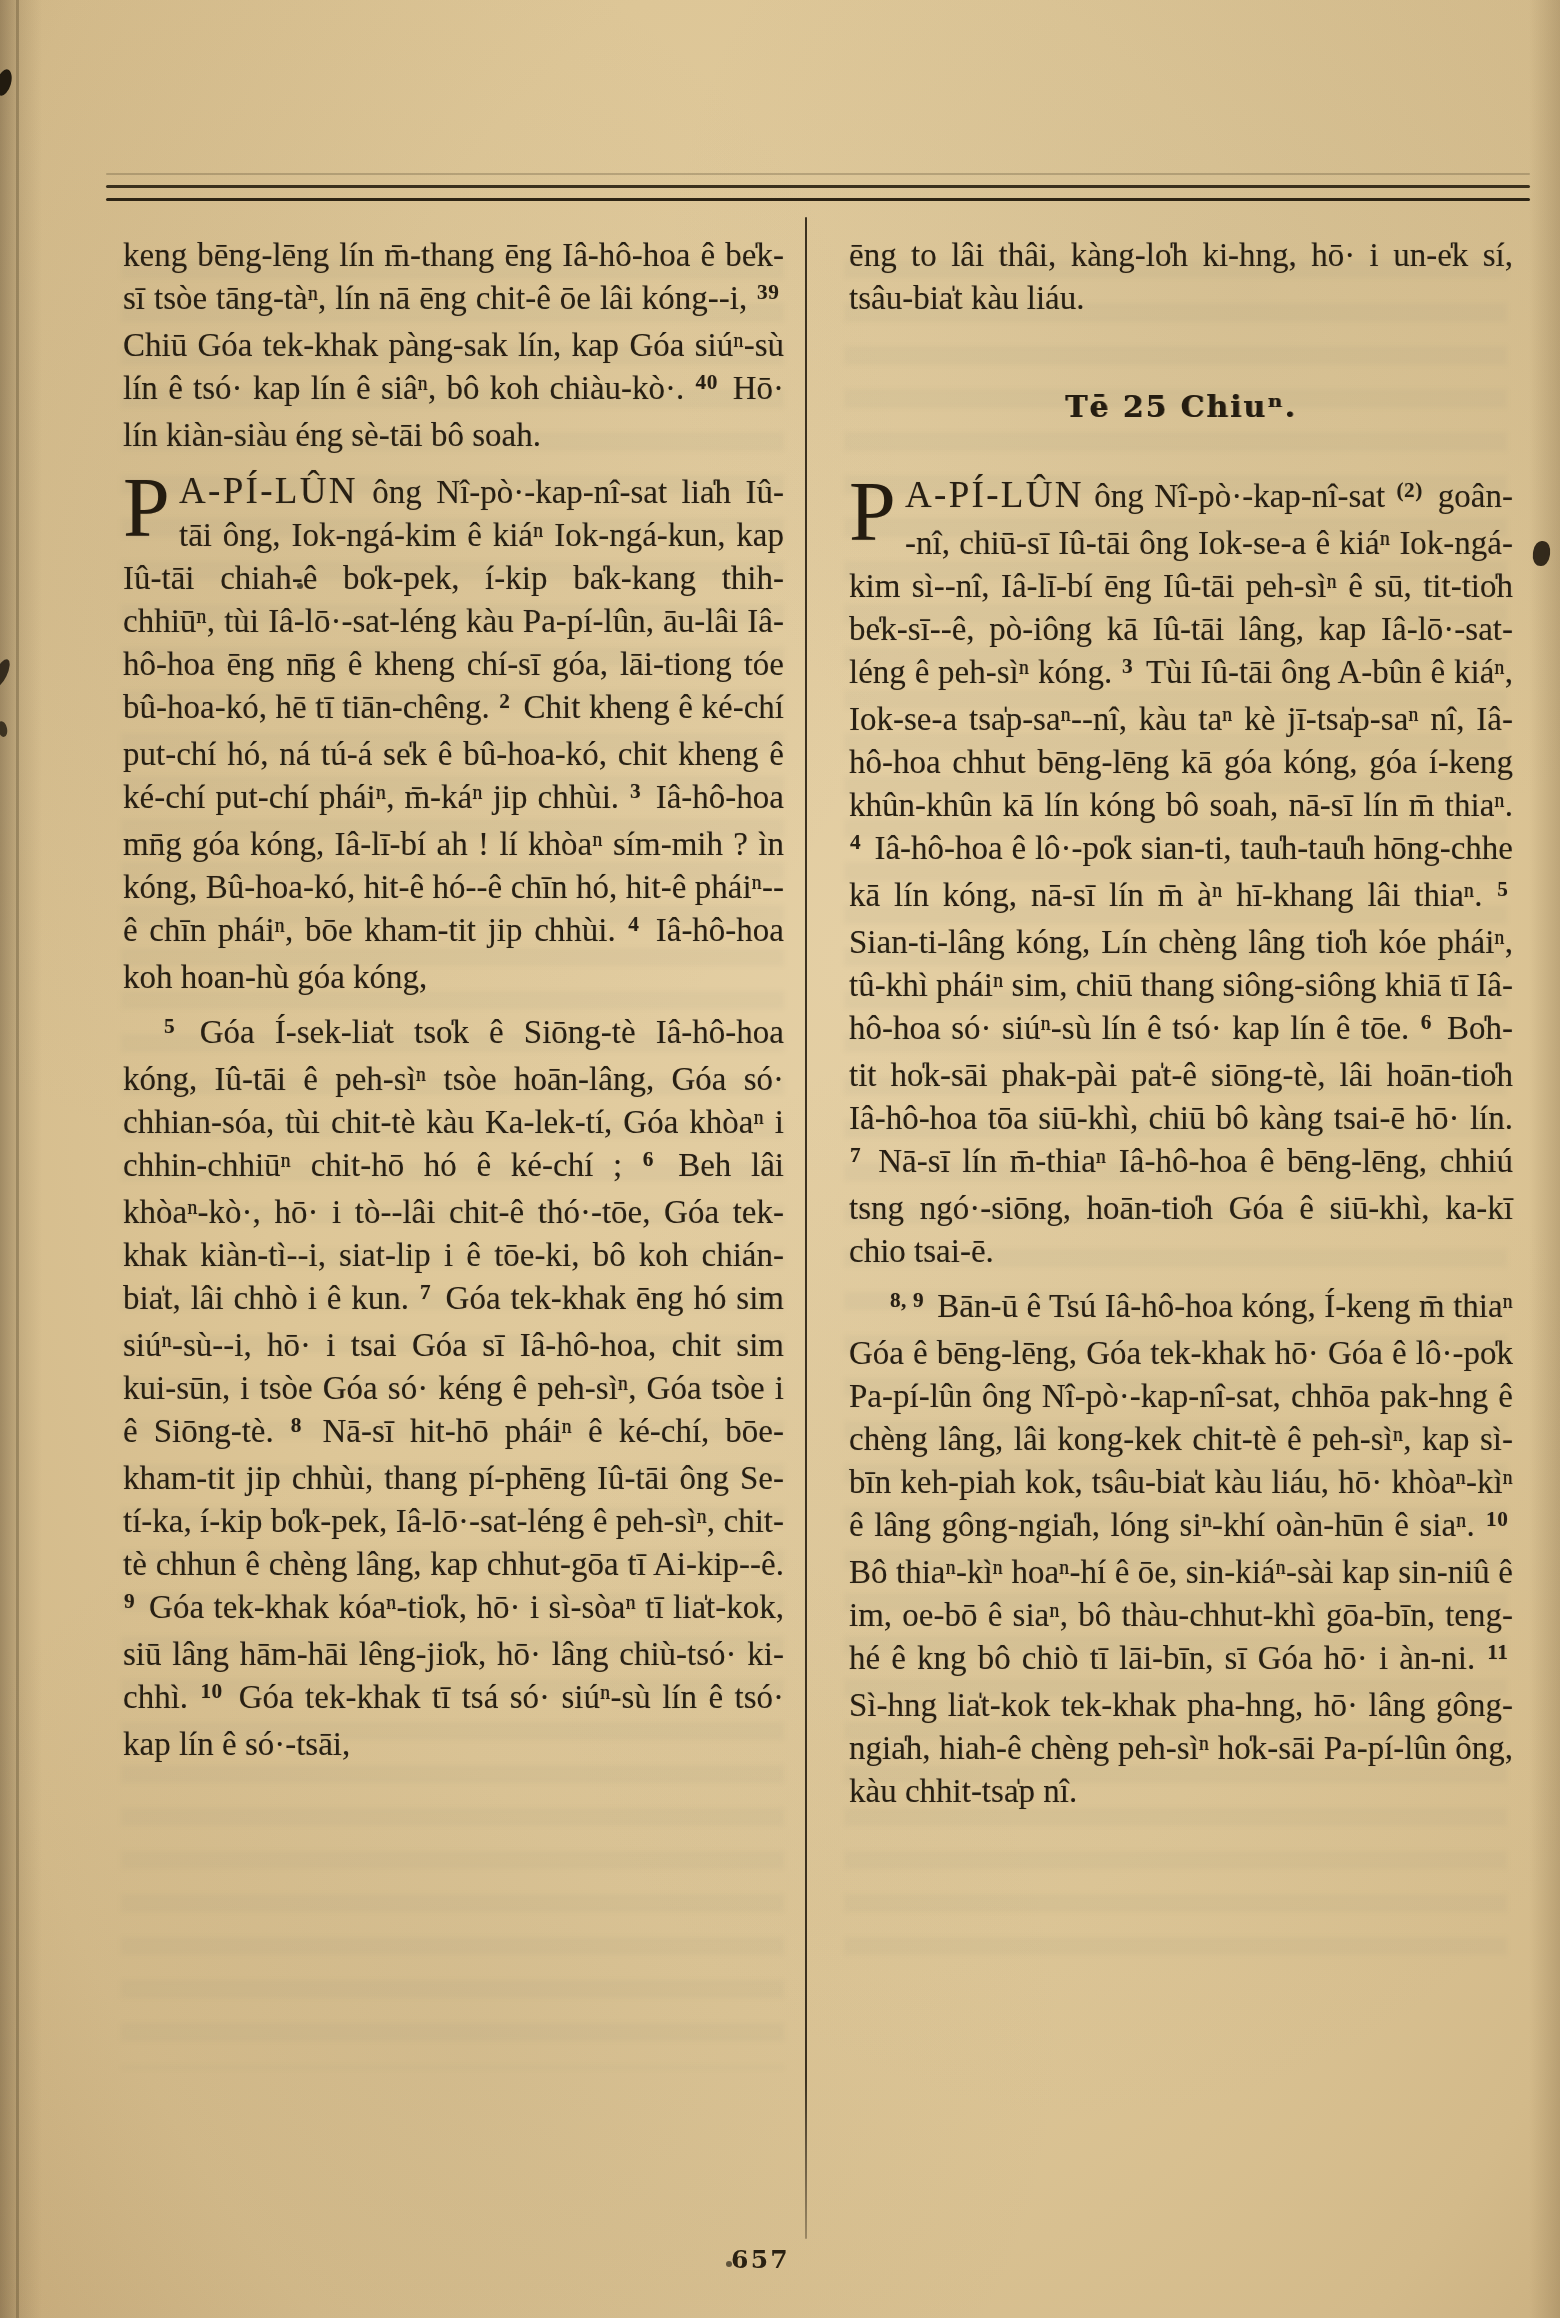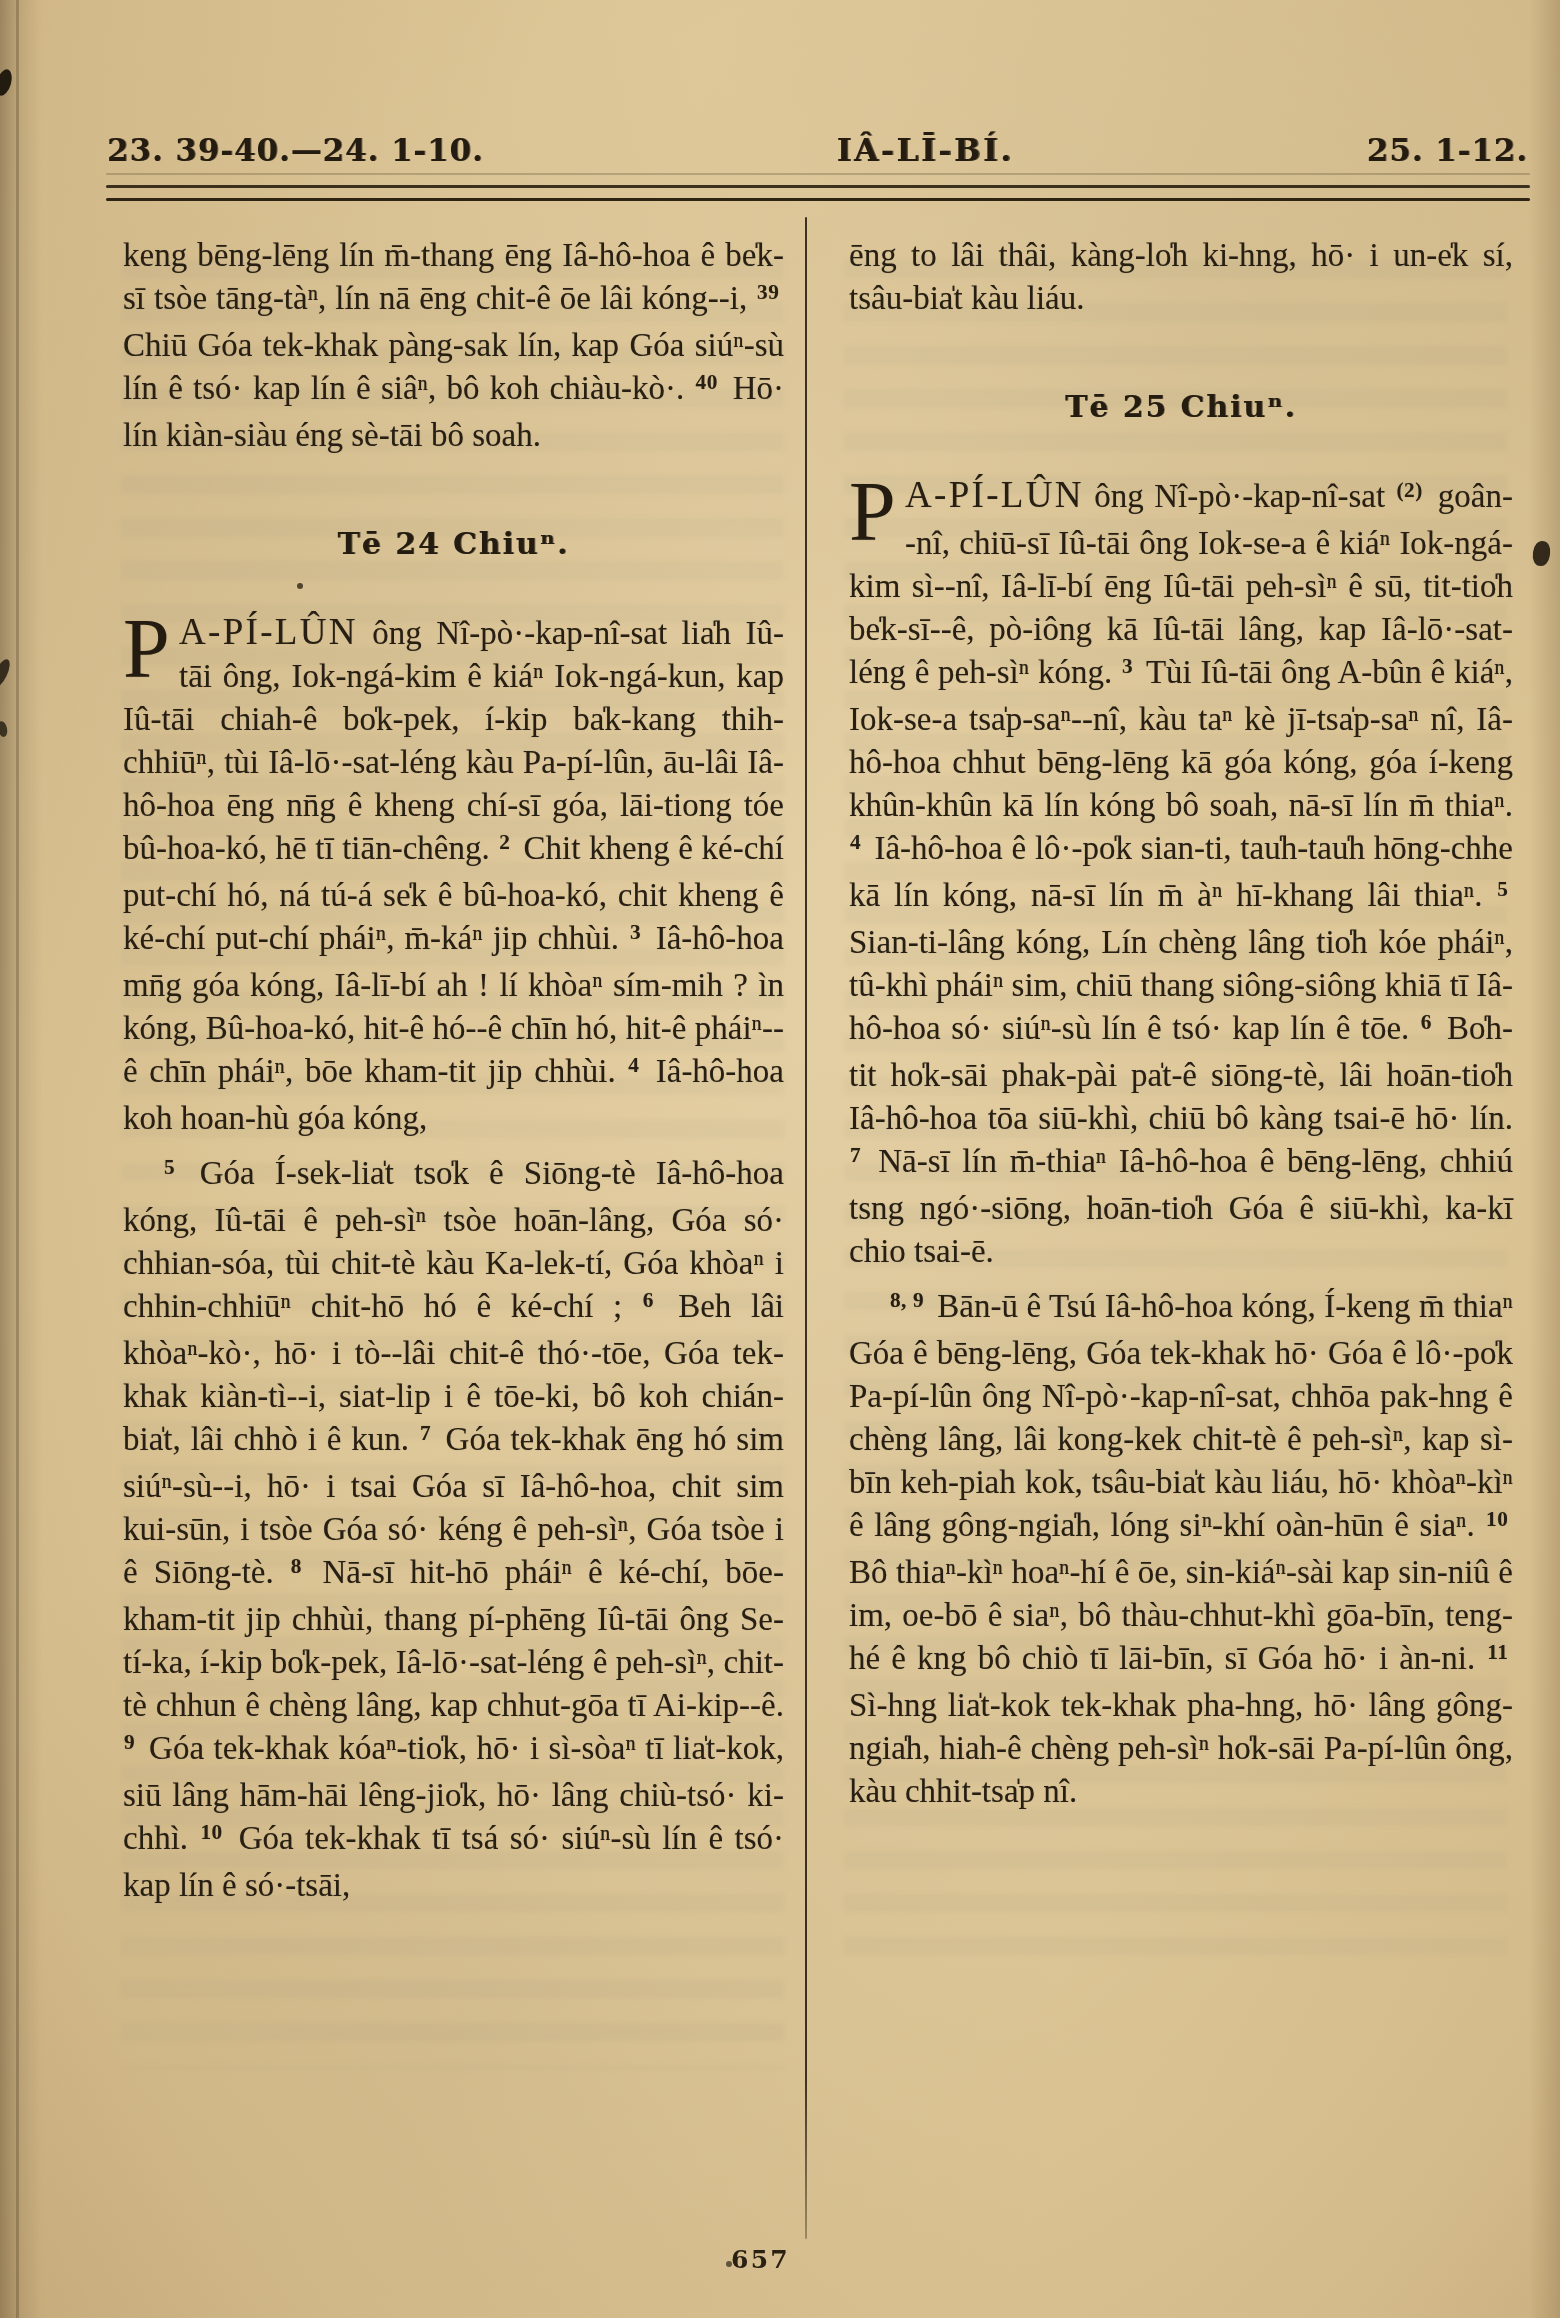--- a/index.html
+++ b/index.html
@@ -77,33 +77,27 @@
 </head>
 <body>
 
 <div class="scan">
   <div class="gutter-shadow"></div>
   <div class="gutter-crease"></div>
   <div class="edge-right"></div>
   <div class="ghost g-left"></div>
   <div class="ghost g-right"></div>
 
-  <header class="page-header">
-    <span>23. 39-40.—24. 1-10.</span>
-    <span class="title">IÂ-LĪ-BÍ.</span>
-    <span>25. 1-12.</span>
-  </header>
 
   <div class="rule rule0"></div>
   <div class="rule rule1"></div>
   <div class="rule rule2"></div>
 
   <div class="col col-left" id="col-left">
       <p class="verse-para">keng bēng-lēng lín m̄-thang ēng Iâ-hô-hoa ê be̍k-sī tsòe tāng-tàⁿ, lín nā ēng chit-ê ōe lâi kóng--i, <span class="vnum">39</span> Chiū Góa tek-khak pàng-sak lín, kap Góa siúⁿ-sù lín ê tsó· kap lín ê siâⁿ, bô koh chiàu-kò·. <span class="vnum">40</span> Hō· lín kiàn-siàu éng sè-tāi bô soah.</p>
-      <div class="chapter-heading">Tē 24 Chiuⁿ.</div>
       <p class="verse-para"><span class="dropcap">P</span><span class="lead-caps">A-PÍ-LÛN</span> ông Nî-pò·-kap-nî-sat lia̍h Iû-tāi ông, Iok-ngá-kim ê kiáⁿ Iok-ngá-kun, kap Iû-tāi chiah-ê bo̍k-pek, í-kip ba̍k-kang thih-chhiūⁿ, tùi Iâ-lō·-sat-léng kàu Pa-pí-lûn, āu-lâi Iâ-hô-hoa ēng nn̄g ê kheng chí-sī góa, lāi-tiong tóe bû-hoa-kó, hē tī tiān-chêng. <span class="vnum">2</span> Chit kheng ê ké-chí put-chí hó, ná tú-á se̍k ê bû-hoa-kó, chit kheng ê ké-chí put-chí pháiⁿ, m̄-káⁿ jip chhùi. <span class="vnum">3</span> Iâ-hô-hoa mn̄g góa kóng, Iâ-lī-bí ah ! lí khòaⁿ sím-mih ? ìn kóng, Bû-hoa-kó, hit-ê hó--ê chīn hó, hit-ê pháiⁿ--ê chīn pháiⁿ, bōe kham-tit jip chhùi. <span class="vnum">4</span> Iâ-hô-hoa koh hoan-hù góa kóng,</p>
       <p class="verse-para indent"><span class="vnum">5</span> Góa Í-sek-lia̍t tso̍k ê Siōng-tè Iâ-hô-hoa kóng, Iû-tāi ê peh-sìⁿ tsòe hoān-lâng, Góa só· chhian-sóa, tùi chit-tè kàu Ka-lek-tí, Góa khòaⁿ i chhin-chhiūⁿ chit-hō hó ê ké-chí ; <span class="vnum">6</span> Beh lâi khòaⁿ-kò·, hō· i tò--lâi chit-ê thó·-tōe, Góa tek-khak kiàn-tì--i, siat-lip i ê tōe-ki, bô koh chián-bia̍t, lâi chhò i ê kun. <span class="vnum">7</span> Góa tek-khak ēng hó sim siúⁿ-sù--i, hō· i tsai Góa sī Iâ-hô-hoa, chit sim kui-sūn, i tsòe Góa só· kéng ê peh-sìⁿ, Góa tsòe i ê Siōng-tè. <span class="vnum">8</span> Nā-sī hit-hō pháiⁿ ê ké-chí, bōe-kham-tit jip chhùi, thang pí-phēng Iû-tāi ông Se-tí-ka, í-kip bo̍k-pek, Iâ-lō·-sat-léng ê peh-sìⁿ, chit-tè chhun ê chèng lâng, kap chhut-gōa tī Ai-kip--ê. <span class="vnum">9</span> Góa tek-khak kóaⁿ-tio̍k, hō· i sì-sòaⁿ tī lia̍t-kok, siū lâng hām-hāi lêng-jio̍k, hō· lâng chiù-tsó· ki-chhì. <span class="vnum">10</span> Góa tek-khak tī tsá só· siúⁿ-sù lín ê tsó· kap lín ê só·-tsāi,</p>
     </div>
   <div class="divider"></div>
   <div class="col col-right" id="col-right">
       <p class="verse-para">ēng to lâi thâi, kàng-lo̍h ki-hng, hō· i un-e̍k sí, tsâu-bia̍t kàu liáu.</p>
       <div class="chapter-heading">Tē 25 Chiuⁿ.</div>
       <p class="verse-para"><span class="dropcap">P</span><span class="lead-caps">A-PÍ-LÛN</span> ông Nî-pò·-kap-nî-sat <span class="vnum">(2)</span> goân--nî, chiū-sī Iû-tāi ông Iok-se-a ê kiáⁿ Iok-ngá-kim sì--nî, Iâ-lī-bí ēng Iû-tāi peh-sìⁿ ê sū, tit-tio̍h be̍k-sī--ê, pò-iông kā Iû-tāi lâng, kap Iâ-lō·-sat-léng ê peh-sìⁿ kóng. <span class="vnum">3</span> Tùi Iû-tāi ông A-bûn ê kiáⁿ, Iok-se-a tsa̍p-saⁿ--nî, kàu taⁿ kè jī-tsa̍p-saⁿ nî, Iâ-hô-hoa chhut bēng-lēng kā góa kóng, góa í-keng khûn-khûn kā lín kóng bô soah, nā-sī lín m̄ thiaⁿ. <span class="vnum">4</span> Iâ-hô-hoa ê lô·-po̍k sian-ti, tau̍h-tau̍h hōng-chhe kā lín kóng, nā-sī lín m̄ àⁿ hī-khang lâi thiaⁿ. <span class="vnum">5</span> Sian-ti-lâng kóng, Lín chèng lâng tio̍h kóe pháiⁿ, tû-khì pháiⁿ sim, chiū thang siông-siông khiā tī Iâ-hô-hoa só· siúⁿ-sù lín ê tsó· kap lín ê tōe. <span class="vnum">6</span> Bo̍h-tit ho̍k-sāi phak-pài pa̍t-ê siōng-tè, lâi hoān-tio̍h Iâ-hô-hoa tōa siū-khì, chiū bô kàng tsai-ē hō· lín. <span class="vnum">7</span> Nā-sī lín m̄-thiaⁿ Iâ-hô-hoa ê bēng-lēng, chhiú tsng ngó·-siōng, hoān-tio̍h Góa ê siū-khì, ka-kī chio tsai-ē.</p>
       <p class="verse-para indent"><span class="vnum">8, 9</span> Bān-ū ê Tsú Iâ-hô-hoa kóng, Í-keng m̄ thiaⁿ Góa ê bēng-lēng, Góa tek-khak hō· Góa ê lô·-po̍k Pa-pí-lûn ông Nî-pò·-kap-nî-sat, chhōa pak-hng ê chèng lâng, lâi kong-kek chit-tè ê peh-sìⁿ, kap sì-bīn keh-piah kok, tsâu-bia̍t kàu liáu, hō· khòaⁿ-kìⁿ ê lâng gông-ngia̍h, lóng siⁿ-khí oàn-hūn ê siaⁿ. <span class="vnum">10</span> Bô thiaⁿ-kìⁿ hoaⁿ-hí ê ōe, sin-kiáⁿ-sài kap sin-niû ê im, oe-bō ê siaⁿ, bô thàu-chhut-khì gōa-bīn, teng-hé ê kng bô chiò tī lāi-bīn, sī Góa hō· i àn-ni. <span class="vnum">11</span> Sì-hng lia̍t-kok tek-khak pha-hng, hō· lâng gông-ngia̍h, hiah-ê chèng peh-sìⁿ ho̍k-sāi Pa-pí-lûn ông, kàu chhit-tsa̍p nî.</p>
     </div>

